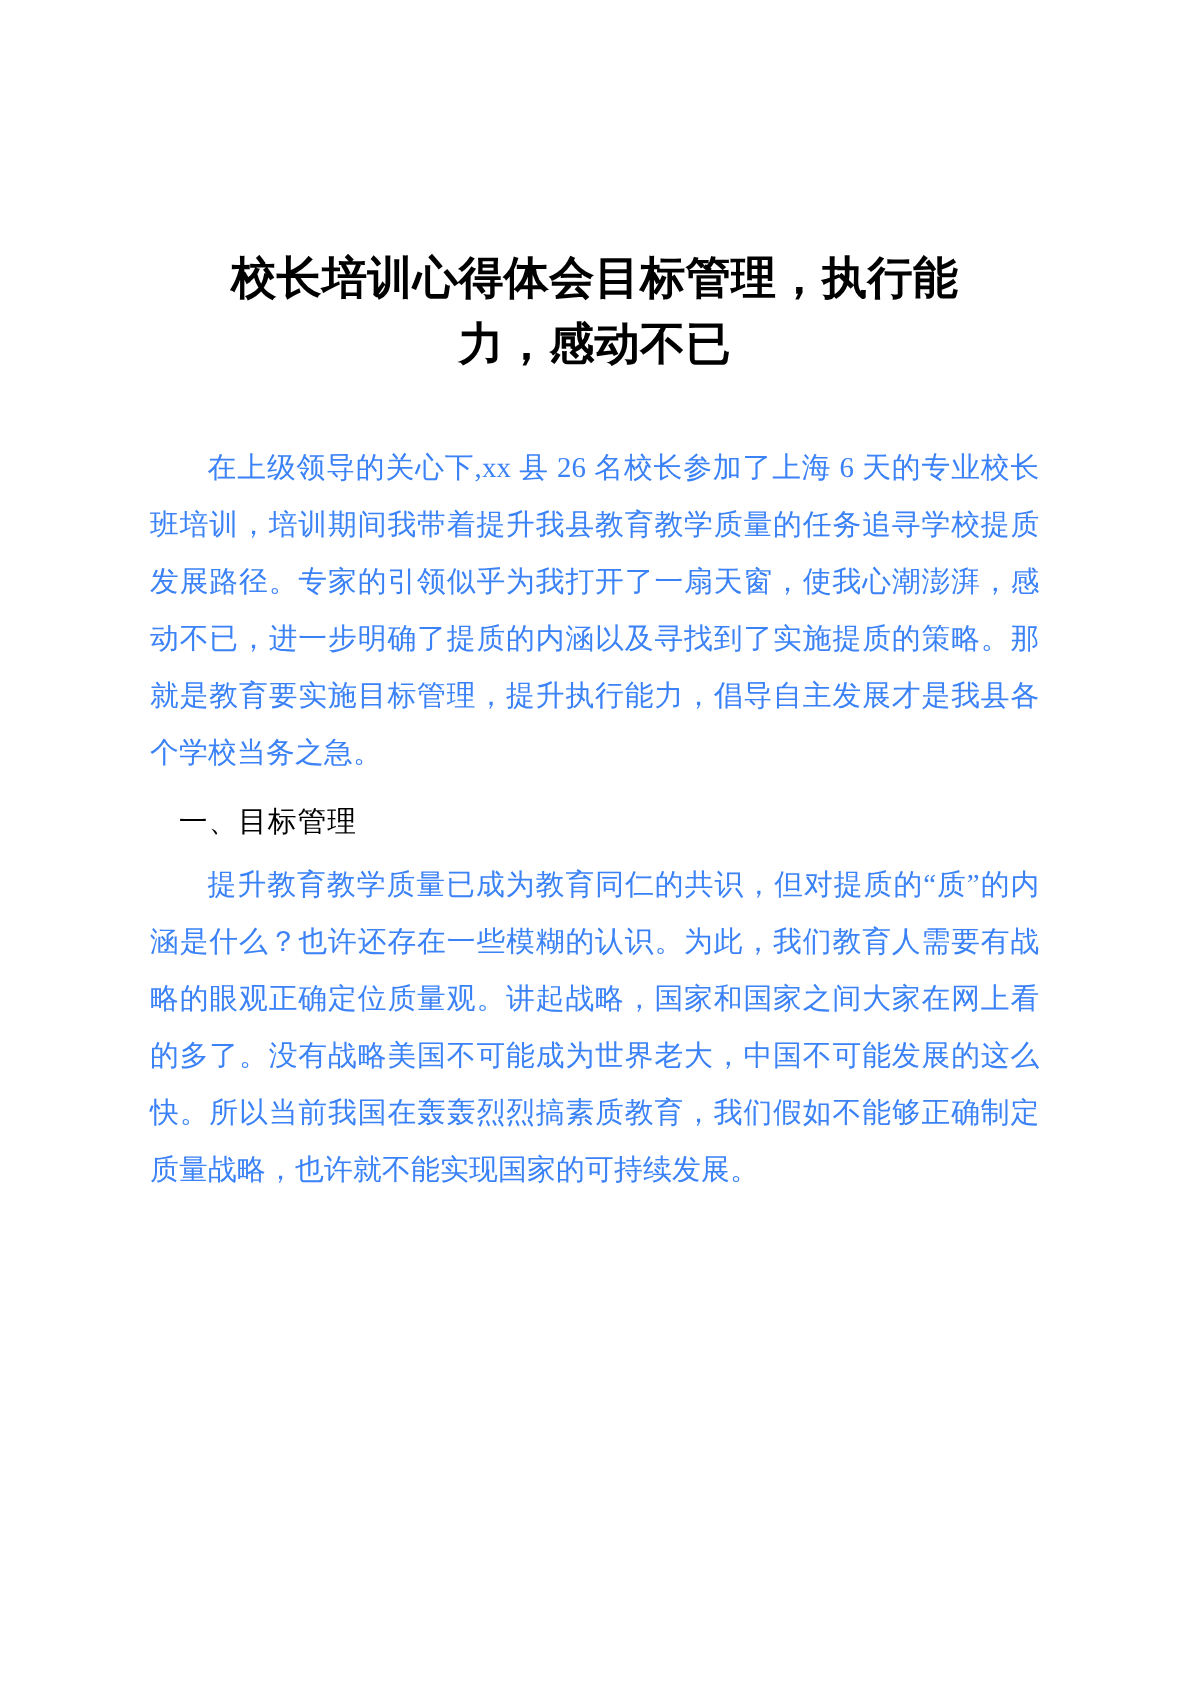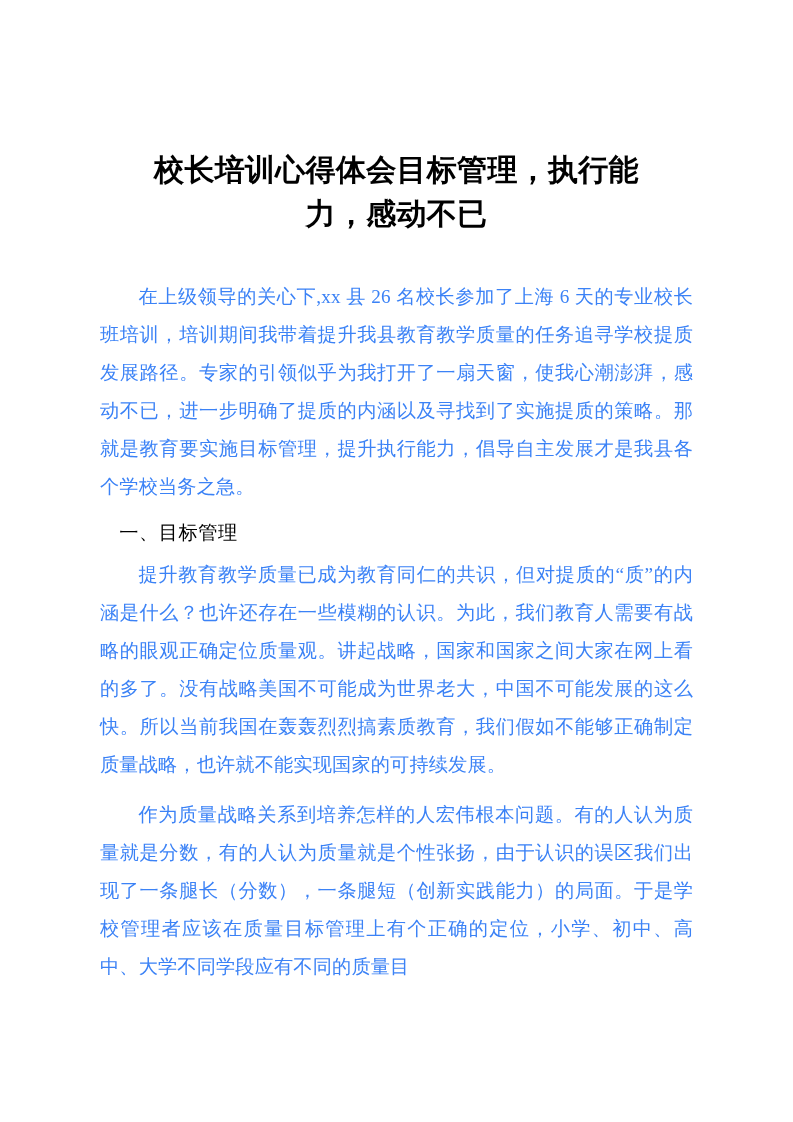--- a/index.html
+++ b/index.html
@@ -22,21 +22,21 @@
     left: 0;
     top: 0;
     width: 793px;
     height: 1122px;
     background: #ffffff;
   }
 
   .content {
     position: absolute;
     left: 100px;
-    top: 0;
+    top: 16px;
     width: 593px;
   }
 
   .doc-title {
     margin: 0;
     padding: 0;
     text-align: center;
     font-weight: bold;
     font-size: 30px;
     line-height: 44px;
@@ -94,16 +94,15 @@
     <div class="gap-before-heading"></div>
 
     <p class="section-heading">一、目标管理</p>
 
     <div class="gap-after-heading"></div>
 
     <p class="para">提升教育教学质量已成为教育同仁的共识，但对提质的“质”的内涵是什么？也许还存在一些模糊的认识。为此，我们教育人需要有战略的眼观正确定位质量观。讲起战略，国家和国家之间大家在网上看的多了。没有战略美国不可能成为世界老大，中国不可能发展的这么快。所以当前我国在轰轰烈烈搞素质教育，我们假如不能够正确制定质量战略，也许就不能实现国家的可持续发展。</p>
 
     <div class="gap-between-paras"></div>
 
-    <p class="para">作为质量战略关系到培养怎样的人宏伟根本问题。有的人认为质量就是分数，有的人认为质量就是个性张扬，由于认识的误区我们出现了一条腿长（分数），一条腿短（创新实践能力）的局面。于是学校管理者应该在质量目标管理上有个正确的定位，小学、初中、高中、大学不同学段应有不同的质量目</p>
 
   </div>
 </div>
 
 </body></html>

